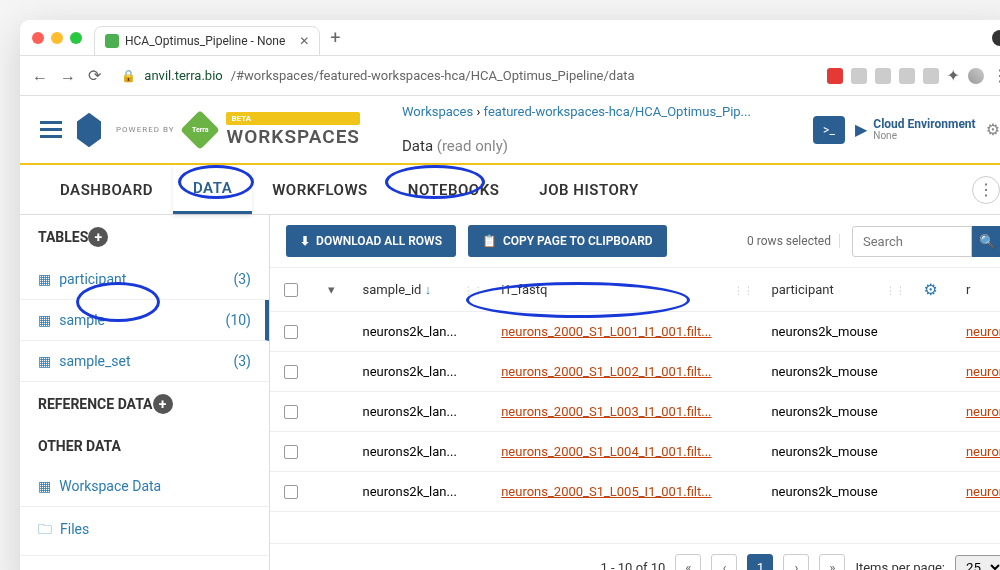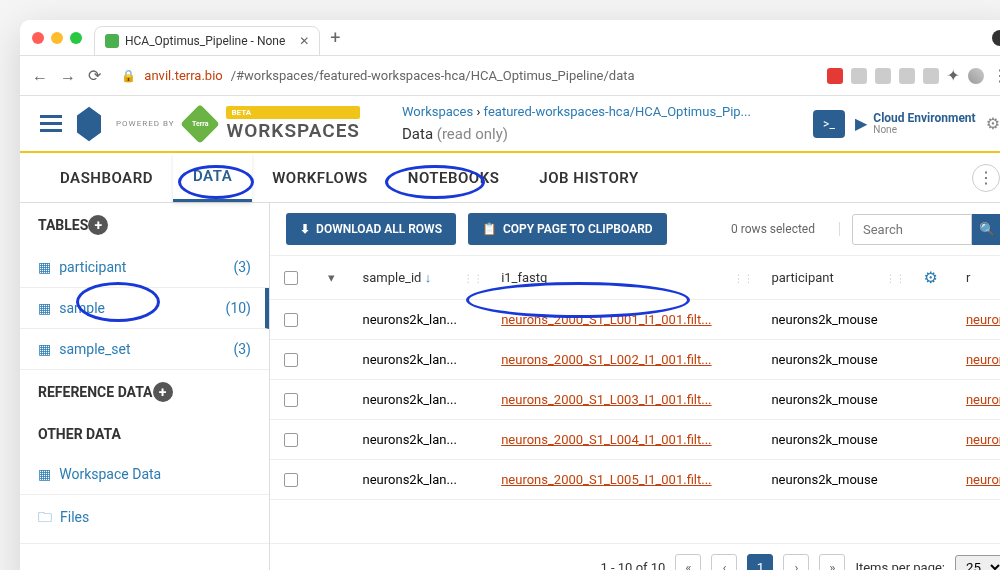--- a/index.html
+++ b/index.html
@@ -24,21 +24,21 @@
 .menu-ic{cursor:pointer}
 .menu-ic span{display:block;width:22px;height:3px;background:#2b5e91;margin:4px 0}
 .logo{width:30px;height:36px}
 .powered{font-size:8px;color:#888;letter-spacing:1px}
 .terra-badge{width:28px;height:28px;background:#6bb344;transform:rotate(45deg);border-radius:4px;display:flex;align-items:center;justify-content:center}
 .terra-badge span{transform:rotate(-45deg);font-size:7px;color:#fff;font-weight:bold}
 .beta{background:#f0c419;color:#fff;font-size:8px;padding:2px 5px;border-radius:2px;font-weight:bold}
 .ws-title{font-size:19px;font-weight:600;color:#555;letter-spacing:1px}
 .breadcrumb{margin-left:30px;font-size:13px}
 .breadcrumb a{color:#2b7cb3;text-decoration:none}
-.bc-sub{font-size:15px;color:#333;margin-top:6px}
+.bc-sub{font-size:15px;color:#333;margin-top:18px}
 .ro{color:#888}
 .hdr-right{margin-left:auto;display:flex;align-items:center;gap:10px}
 .term-ic{width:32px;height:28px;background:#2b5e91;border-radius:4px;display:flex;align-items:center;justify-content:center;color:#fff;font-size:12px}
 .cloud-env{display:flex;align-items:center;gap:6px;cursor:pointer}
 .play{color:#2b5e91;font-size:16px}
 .ce-txt{font-size:12px;font-weight:bold;color:#2b5e91;line-height:1}
 .ce-none{font-size:10px;color:#888}
 .gear{color:#888;cursor:pointer;font-size:16px}
 .tabs{display:flex;align-items:center;padding:0 20px;border-bottom:1px solid #ddd;position:relative}
 .mtab{padding:14px 20px;font-size:15px;font-weight:600;color:#333;cursor:pointer;letter-spacing:.5px}
@@ -48,21 +48,21 @@
 .sidebar{width:250px;border-right:1px solid #ddd;overflow-y:auto}
 .sb-head{display:flex;align-items:center;padding:12px 18px;font-weight:700;font-size:14px;color:#333}
 .plus-c{width:20px;height:20px;background:#555;border-radius:50%;color:#fff;display:flex;align-items:center;justify-content:center;font-size:14px;cursor:pointer}
 .sb-item{display:flex;align-items:center;justify-content:space-between;padding:12px 18px;color:#2b7cb3;cursor:pointer;font-size:14px;border-bottom:1px solid #eee}
 .sb-item.sel{font-weight:400;border-right:4px solid #2b5e91;padding-right:14px}
 .sb-item .cnt{color:#2b7cb3}
 .sb-ic{margin-right:8px}
 .content{flex:1;display:flex;flex-direction:column;overflow:hidden}
 .toolbar{display:flex;align-items:center;padding:10px 16px;gap:12px;border-bottom:1px solid #eee}
 .btn{background:#2b5e91;color:#fff;border:none;padding:9px 14px;font-size:12px;font-weight:600;border-radius:3px;cursor:pointer;display:flex;align-items:center;gap:6px}
-.rows-sel{font-size:12px;color:#666;margin-left:auto;padding-right:24px;border-right:1px solid #ddd}
+.rows-sel{font-size:12px;color:#666;margin-left:auto;padding-right:8px;border-right:1px solid #ddd}
 .search-wrap{display:flex}
 .search-in{border:1px solid #ccc;padding:7px 10px;font-size:13px;width:120px;border-radius:3px 0 0 3px}
 .search-btn{background:#2b5e91;color:#fff;border:none;width:32px;border-radius:0 3px 3px 0;cursor:pointer}
 .table-wrap{flex:1;overflow:auto}
 table{width:100%;border-collapse:collapse;font-size:13px}
 th,td{padding:12px 14px;text-align:left;border-bottom:1px solid #eee;white-space:nowrap}
 th{color:#333;font-weight:400;position:relative}
 th .grip{position:absolute;right:4px;top:50%;transform:translateY(-50%);color:#ccc;font-size:10px}
 .cb{width:14px;height:14px;border:1px solid #999;border-radius:2px;cursor:pointer}
 .link{color:#c2410c;text-decoration:underline;cursor:pointer}
@@ -92,21 +92,21 @@
     <span class="tab-plus">+</span>
     <div class="user-ic"></div>
   </div>
 
   <div class="urlbar">
     <span class="nav-ic">←</span>
     <span class="nav-ic">→</span>
     <span class="nav-ic">⟳</span>
     <div class="url-field">
       <span class="lock">🔒</span>
-      <span style="color:#c2410c">anvil.terra.bio</span>
+      <span style="color:#14532d">anvil.terra.bio</span>
         <span>/#workspaces/featured-workspaces-hca/HCA_Optimus_Pipeline/data</span>
     </div>
     <div class="ext-icons">
       <div class="ext-ic" style="background:#e53935"></div>
       <div class="ext-ic"></div>
       <div class="ext-ic"></div>
       <div class="ext-ic"></div>
       <div class="ext-ic"></div>
       <span style="color:#666">✦</span>
       <div class="ext-ic" style="border-radius:50%;background:linear-gradient(45deg,#999,#ccc)"></div>

